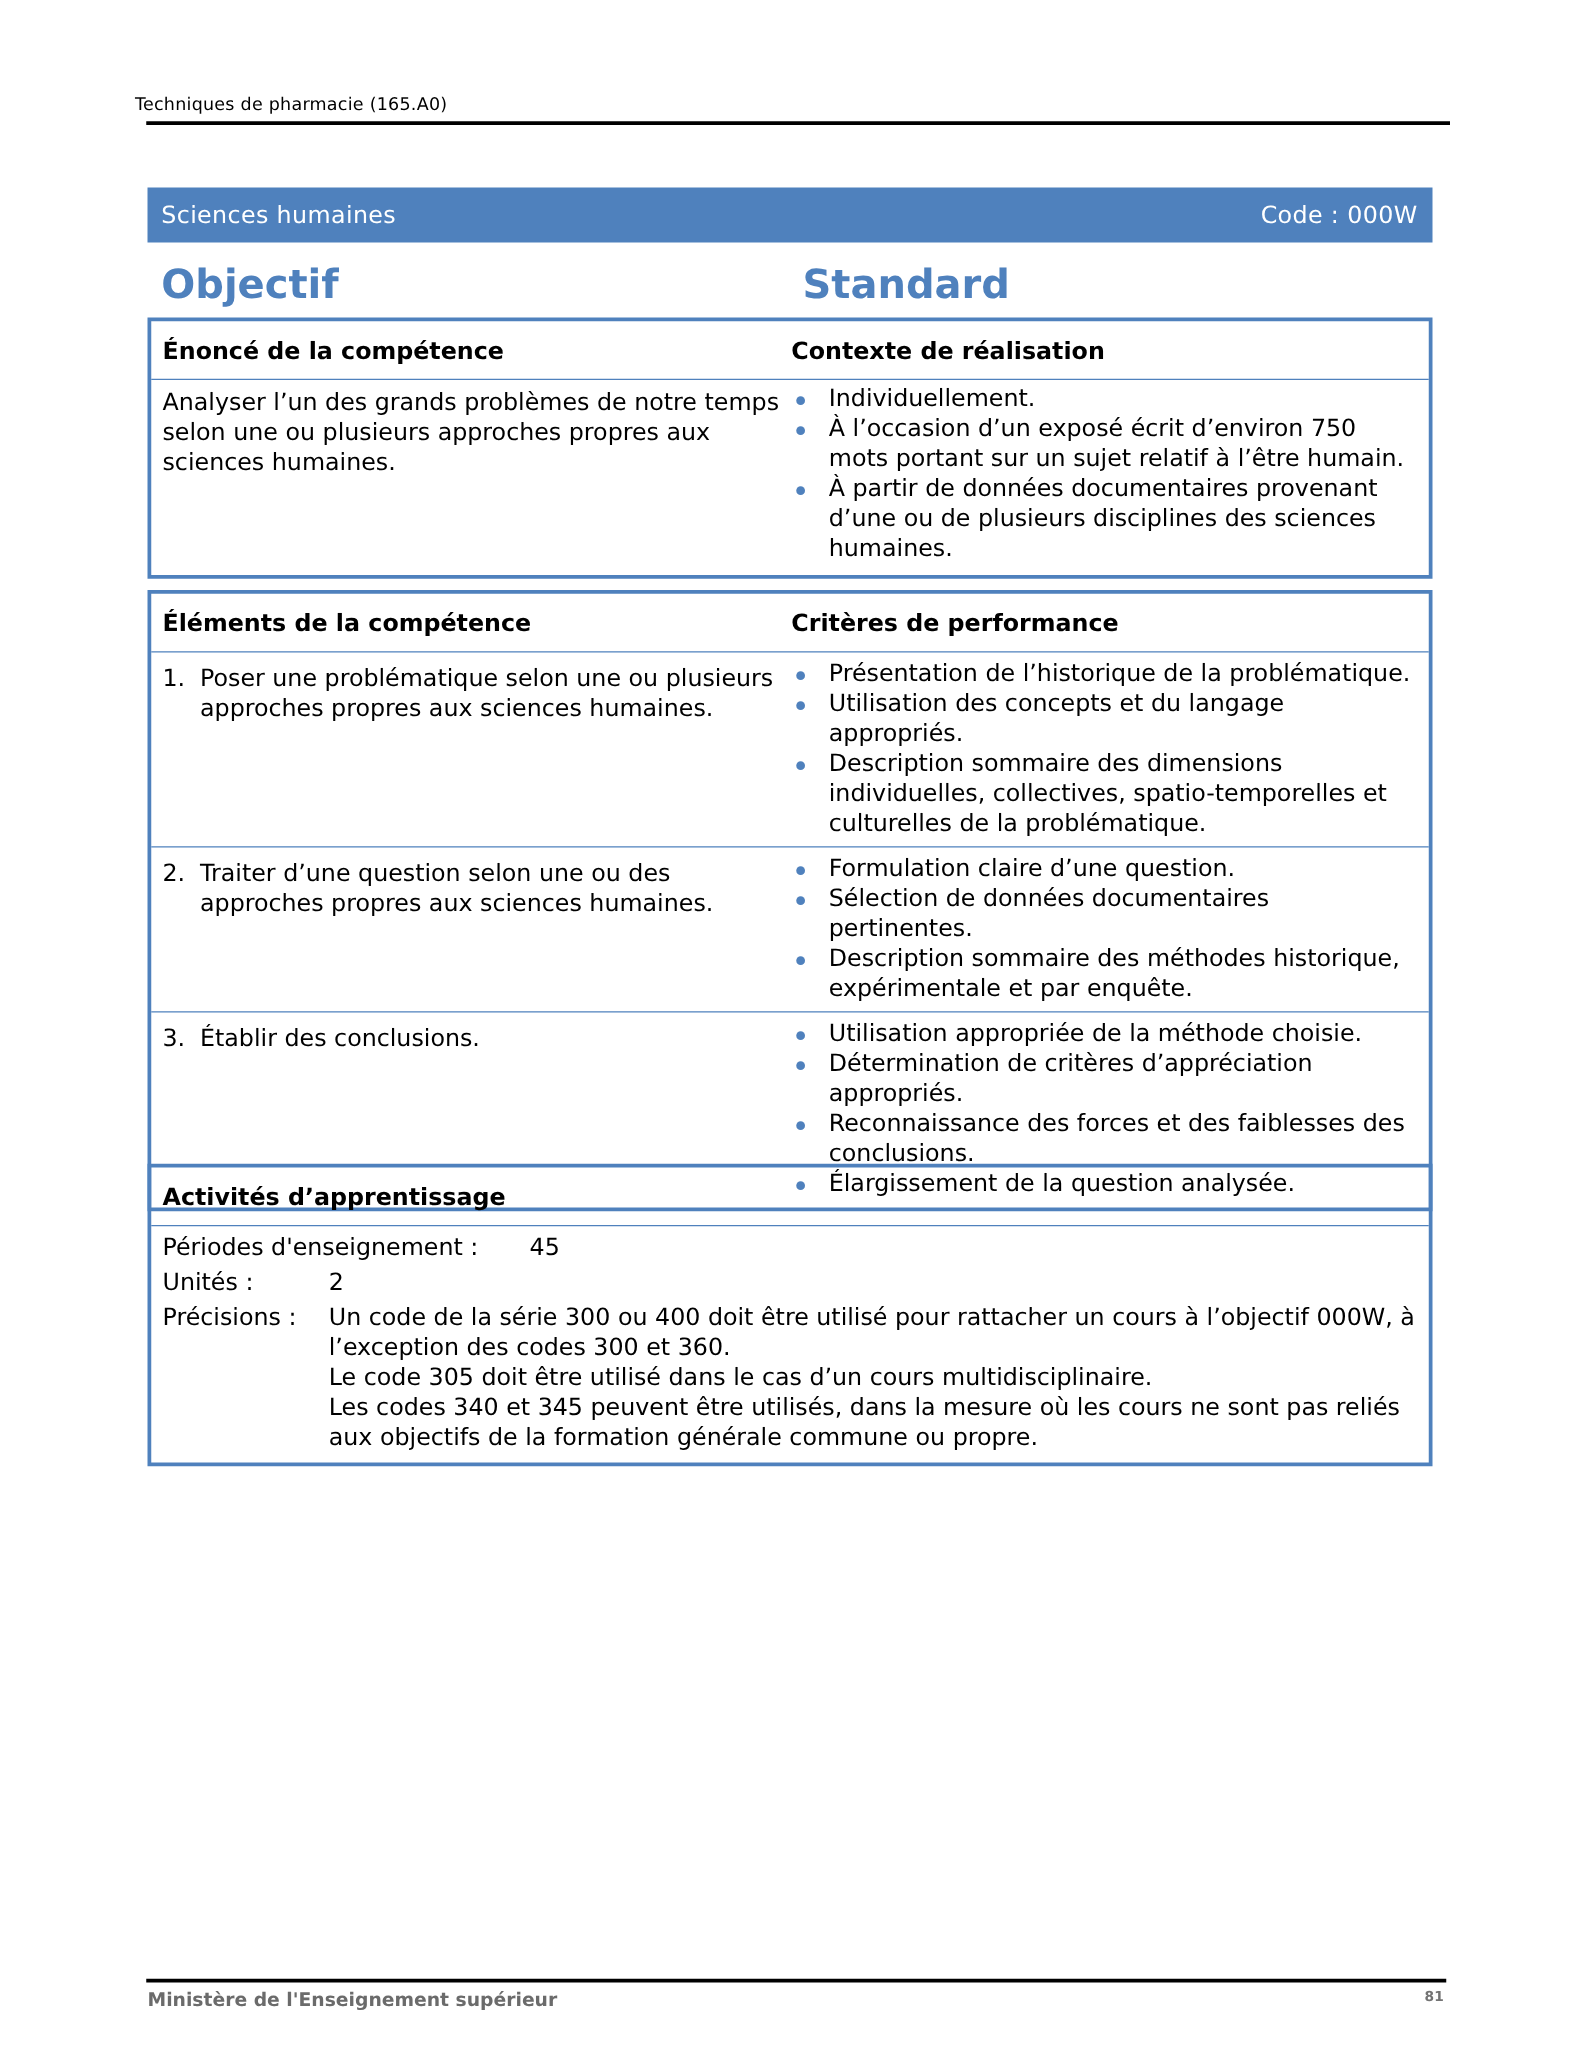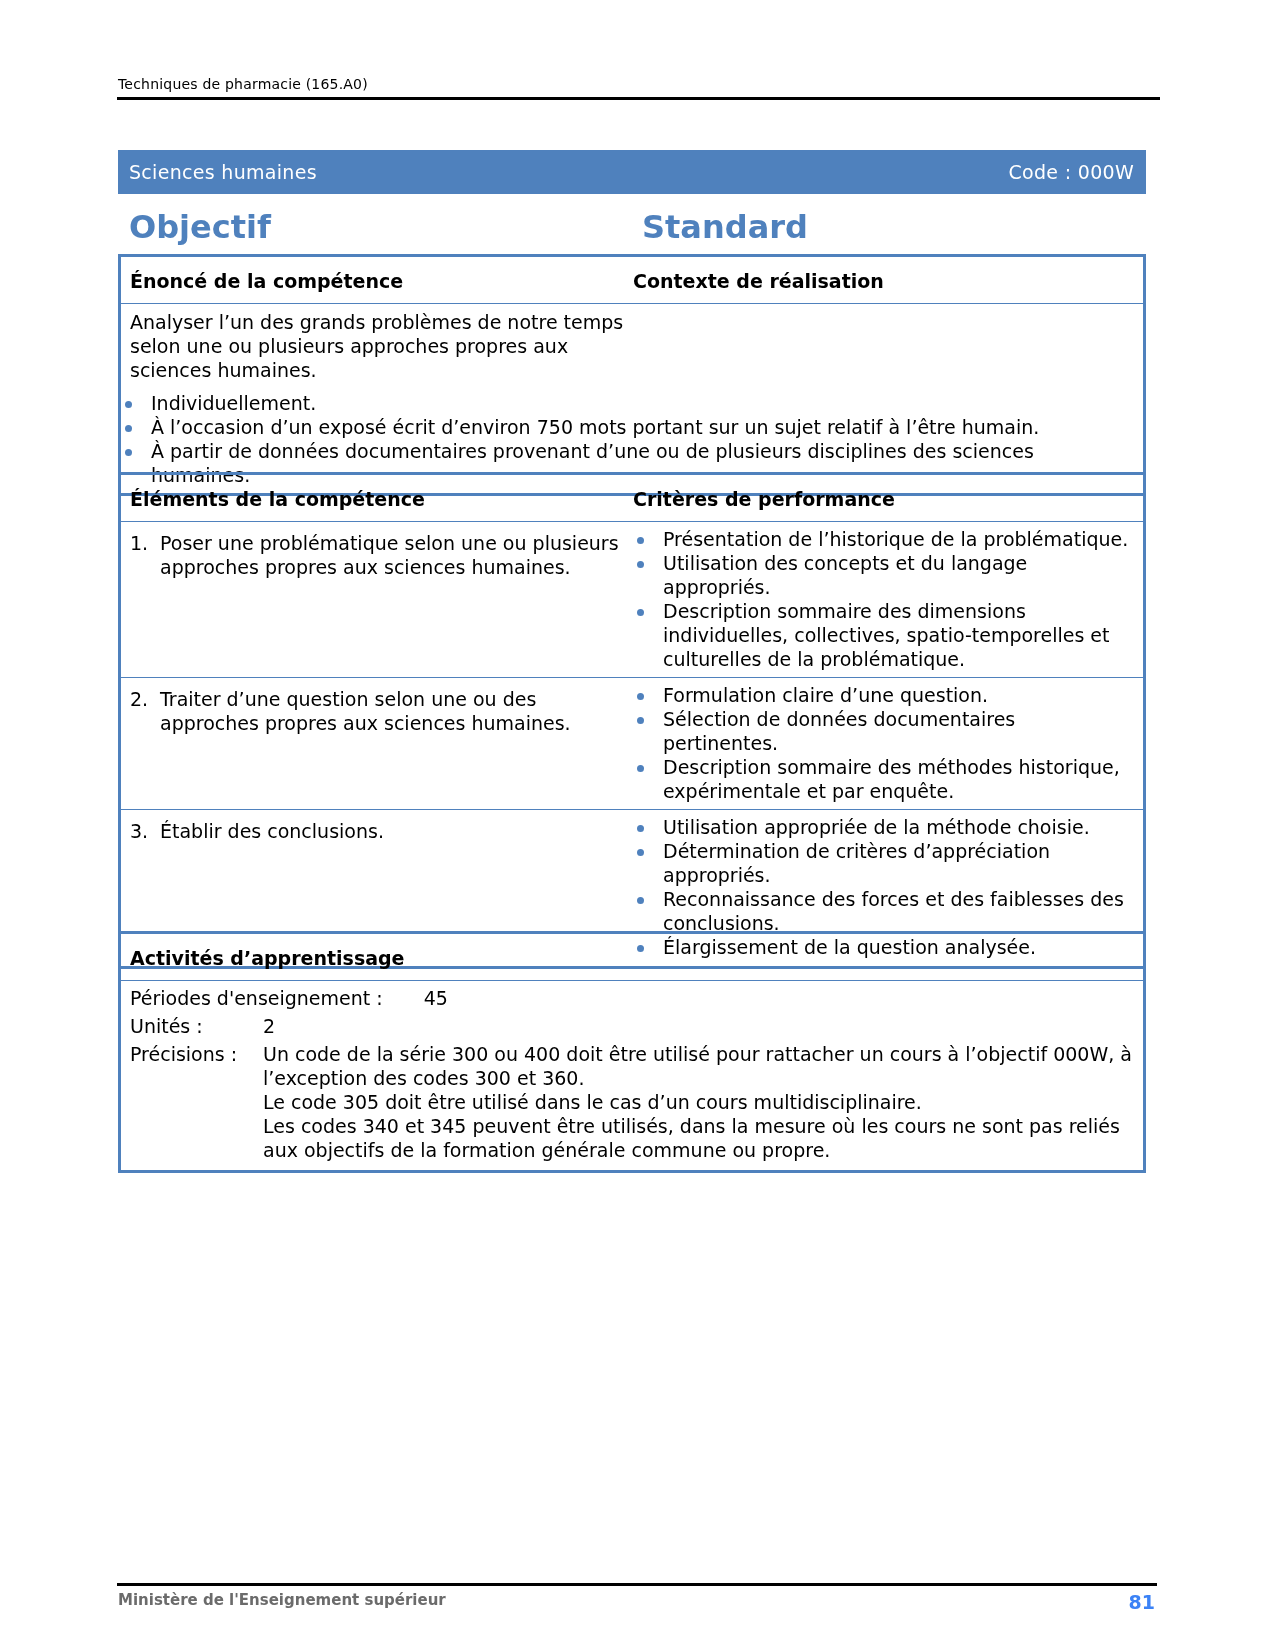--- a/index.html
+++ b/index.html
@@ -1,18 +1,18 @@
 <!DOCTYPE html>
 <html><head>
 <meta charset="utf-8">
 <style>
   html, body { margin: 0; padding: 0; background: #ffffff; }
   body { width: 1275px; height: 1650px; position: relative; overflow: hidden;
          font-family: "DejaVu Sans", sans-serif; color: #000; }
-  .running-head { position: absolute; left: 118px; top: 76px; font-size: 14px; letter-spacing: 0.2px; }
+  .running-head { position: absolute; left: 108px; top: 76px; font-size: 14px; letter-spacing: 0.2px; }
   .head-rule { position: absolute; left: 117px; top: 97px; width: 1043px; height: 3px; background: #000; }
 
   .title-bar { position: absolute; left: 118px; top: 150px; width: 1028px; height: 44px; background: #4f81bd;
                color: #ffffff; font-size: 19px; display: flex; align-items: center; justify-content: space-between;
                box-sizing: border-box; padding: 0 12px 0 11px; letter-spacing: 0.3px; }
 
   .col-heading { position: absolute; top: 208px; font-size: 32px; font-weight: bold; color: #4f81bd; }
   .col-heading.left { left: 129px; }
   .col-heading.right { left: 642px; }
 
@@ -31,42 +31,42 @@
 
   .num-item { display: flex; }
   .num-item .n { width: 30px; flex: none; }
 
   .info-line { display: flex; font-size: 19px; line-height: 24px; }
   .info-line .lbl { width: 133px; flex: none; }
   .info-line .lbl.wide { width: auto; margin-right: 21px; }
 
   .foot-rule { position: absolute; left: 117px; top: 1583px; width: 1040px; height: 3px; background: #000; }
   .foot-left { position: absolute; left: 118px; top: 1591px; font-size: 15px; font-weight: bold; color: #6b6b6b; }
-  .foot-right { position: absolute; right: 120px; top: 1591px; font-size: 19px; font-weight: bold; color: #3b82f6; }
+  .foot-right { position: absolute; right: 120px; top: 1591px; font-size: 11px; font-weight: bold; color: #737373; }
 </style>
 </head>
 <body>
 
 <div class="running-head">Techniques de pharmacie (165.A0)</div>
 <div class="head-rule"></div>
 
 <div class="title-bar">
   <span>Sciences humaines</span>
   <span>Code : 000W</span>
 </div>
 
 <div class="col-heading left">Objectif</div>
 <div class="col-heading right">Standard</div>
 
 <div class="box" style="top:254px;">
   <div class="row hdr">
     <div class="cell left">Énoncé de la compétence</div>
     <div class="cell right">Contexte de réalisation</div>
   </div>
-  <div class="row" style="min-height:156px;flex-direction:column;">
+  <div class="row" style="min-height:156px;">
     <div class="cell left" style="padding-top:6px;">Analyser l’un des grands problèmes de notre temps selon une ou plusieurs approches propres aux sciences humaines.</div>
     <div class="cell right" style="padding-top:3px;">
       <ul class="bul">
         <li>Individuellement.</li>
         <li>À l’occasion d’un exposé écrit d’environ 750 mots portant sur un sujet relatif à l’être humain.</li>
         <li>À partir de données documentaires provenant d’une ou de plusieurs disciplines des sciences humaines.</li>
       </ul>
     </div>
   </div>
 </div>

